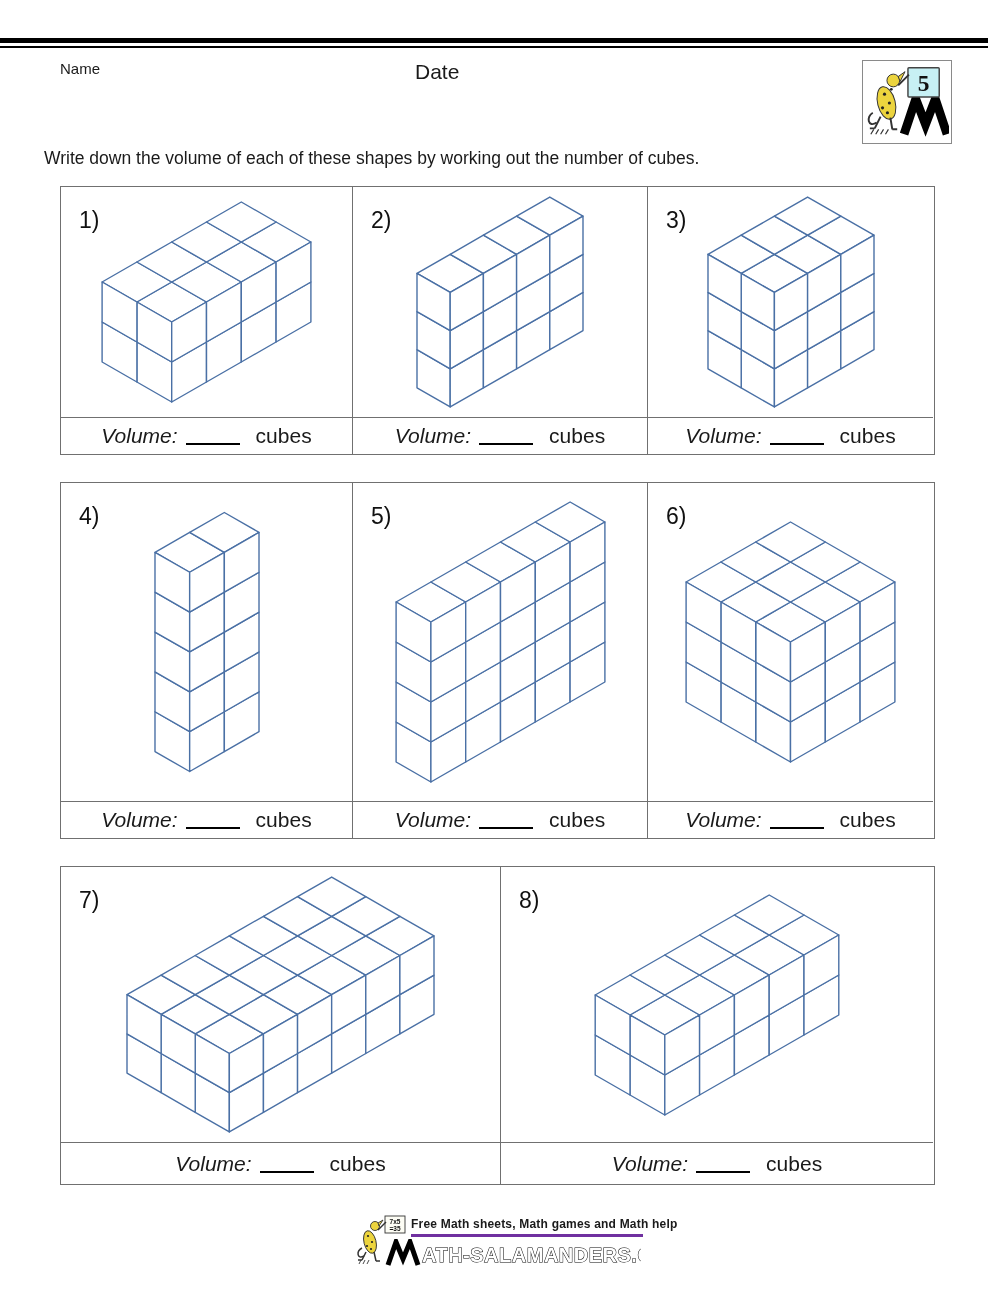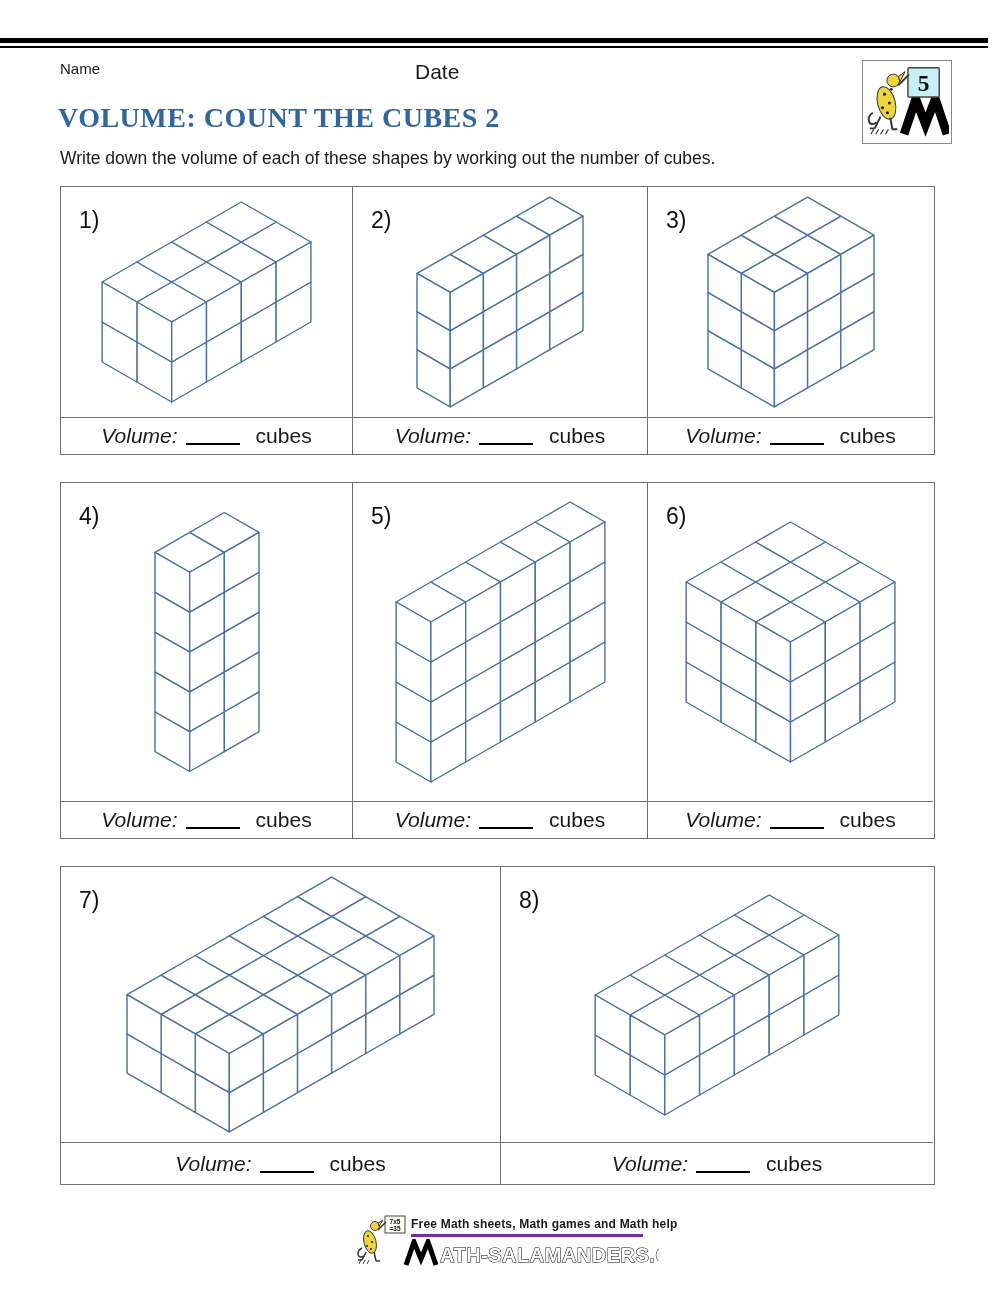--- a/index.html
+++ b/index.html
@@ -14,21 +14,21 @@
   }
   .rule-thick{position:absolute;left:0;top:38px;width:1000px;height:5px;background:#000;}
   .rule-thin{position:absolute;left:0;top:46px;width:1000px;height:2px;background:#000;}
   .name-label{position:absolute;left:60px;top:60px;font-size:15px;}
   .date-label{position:absolute;left:415px;top:60px;font-size:21px;}
   .logo-box{position:absolute;left:862px;top:60px;width:88px;height:82px;border:1px solid #8a8a8a;background:#fff;}
   .page-title{
     position:absolute;left:58px;top:102px;font-family:"Liberation Serif", serif;
     font-weight:bold;font-size:28px;letter-spacing:0.5px;color:#31659c;white-space:nowrap;
   }
-  .instruction{position:absolute;left:60px;top:148px;font-size:17.5px;white-space:nowrap;}
+  .instruction{position:absolute;left:44px;top:148px;font-size:17.5px;white-space:nowrap;}
   .ptable{
     position:absolute;left:60px;width:875px;border:1.5px solid var(--bd);
     display:grid;box-sizing:border-box;background:#fff;
   }
   .t1{top:186px;height:269px;grid-template-columns:291px 295px 286px;}
   .t2{top:482px;height:357px;grid-template-columns:291px 295px 286px;}
   .t3{top:866px;height:319px;grid-template-columns:439px 433px;}
   .cell{display:flex;flex-direction:column;min-width:0;box-sizing:border-box;}
   .cell + .cell{border-left:1.5px solid var(--bd);}
   .figwrap{flex:1 1 auto;min-height:0;position:relative;display:flex;align-items:center;justify-content:center;}
@@ -37,21 +37,21 @@
     flex:0 0 37px;border-top:1.5px solid var(--bd);display:flex;align-items:center;
     justify-content:center;font-size:21px;box-sizing:border-box;
   }
   .t3 .volrow{flex:0 0 42px;}
   .vol-prefix{margin-right:8px;font-style:italic;}
   .vol-suffix{margin-left:16px;}
   .blank{display:inline-block;width:54px;height:16px;border-bottom:2px solid #000;}
   .fig svg{display:block;}
   .fig polygon{fill:#ffffff;stroke:var(--cube);stroke-width:1.4;stroke-linejoin:round;}
   .footer{position:absolute;left:355px;top:1214px;display:flex;align-items:flex-start;}
-  .footer-col{margin-left:4px;padding-top:3px;text-align:center;}
+  .footer-col{margin-left:4px;padding-top:3px;}
   .tagline{font-size:12px;font-weight:bold;white-space:nowrap;letter-spacing:0.2px;}
   .footer-rule{width:232px;height:3px;background:#7030A0;margin-top:3px;}
   .wordmark{margin-left:-26px;margin-top:2px;}
 </style>
 </head>
 <body>
 
 <div class="sheet">
 
   <div class="rule-thick"></div>
@@ -81,21 +81,20 @@
             <circle cx="27" cy="42" r="1.6"></circle>
           <circle cx="20" cy="47" r="1.6"></circle>
             <circle cx="25" cy="52" r="1.6"></circle>
           <circle cx="29" cy="28" r="1.4"></circle>
         </g>
         <path d="M8,74 l3,-5 M13,74 l3,-5 M18,74 l3,-5 M23,74 l3,-5" fill="none" stroke-width="1.2"></path>
       </g>
     </svg>
   </div>
 
-  <div class="page-title">VOLUME: COUNT THE CUBES 2</div>
   <div class="instruction">Write down the volume of each of these shapes by working out the number of cubes.</div>
 
   <div class="ptable t1">
     <div class="cell">
       <div class="figwrap">
         <span class="pnum">1)</span>
         <div class="fig">
             <svg viewBox="-71.6 -202 212.79999999999998 204" width="213" height="204">
               <polygon points="0.00,-80.00 34.80,-100.00 0.00,-120.00 -34.80,-100.00"></polygon>
               <polygon points="-34.80,-100.00 0.00,-120.00 -34.80,-140.00 -69.60,-120.00"></polygon>

